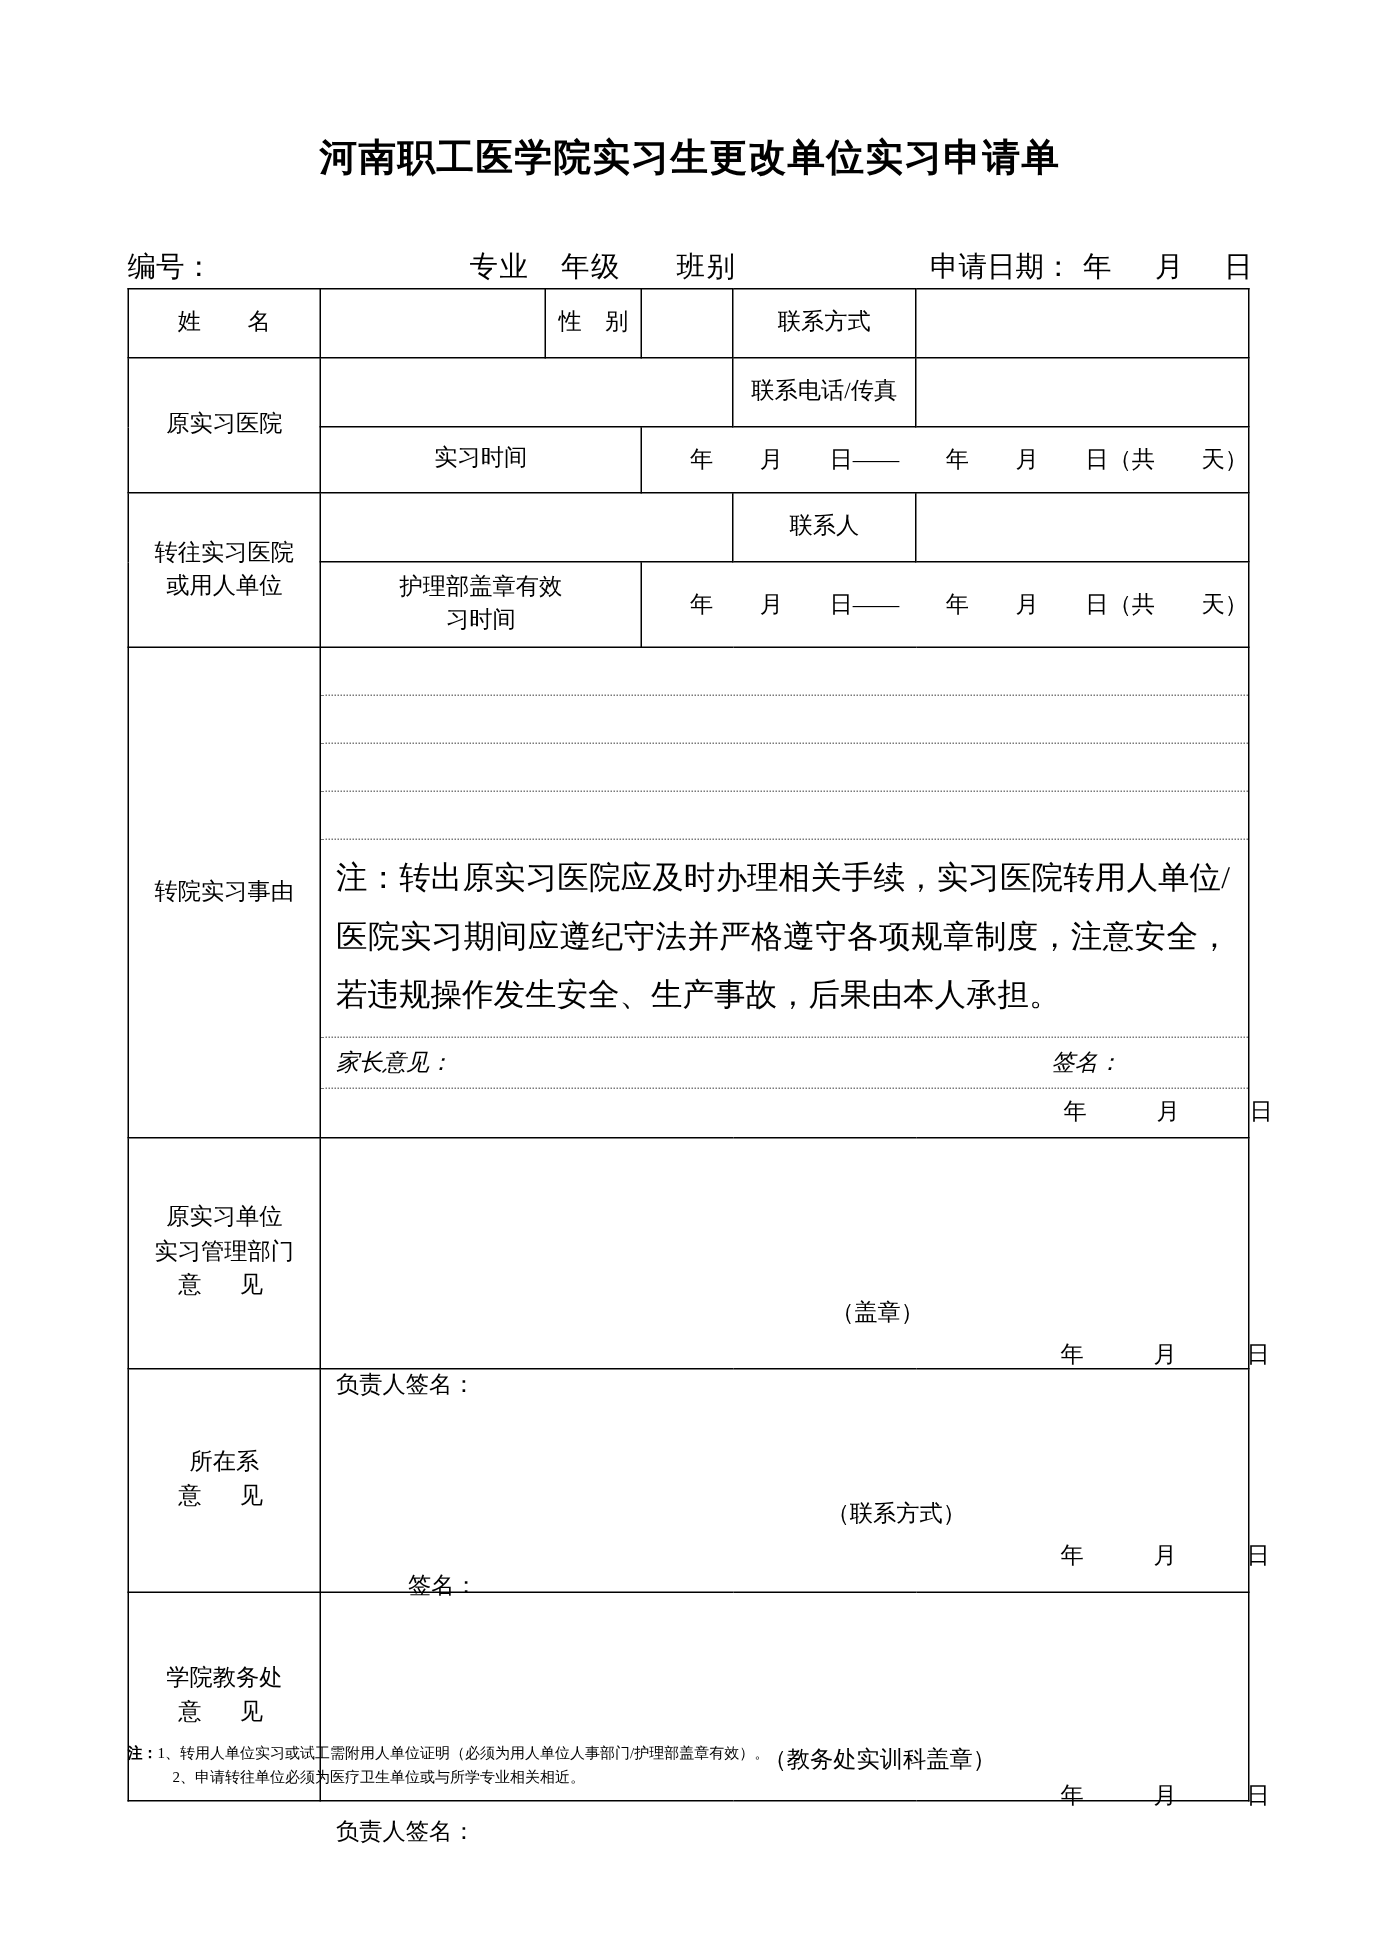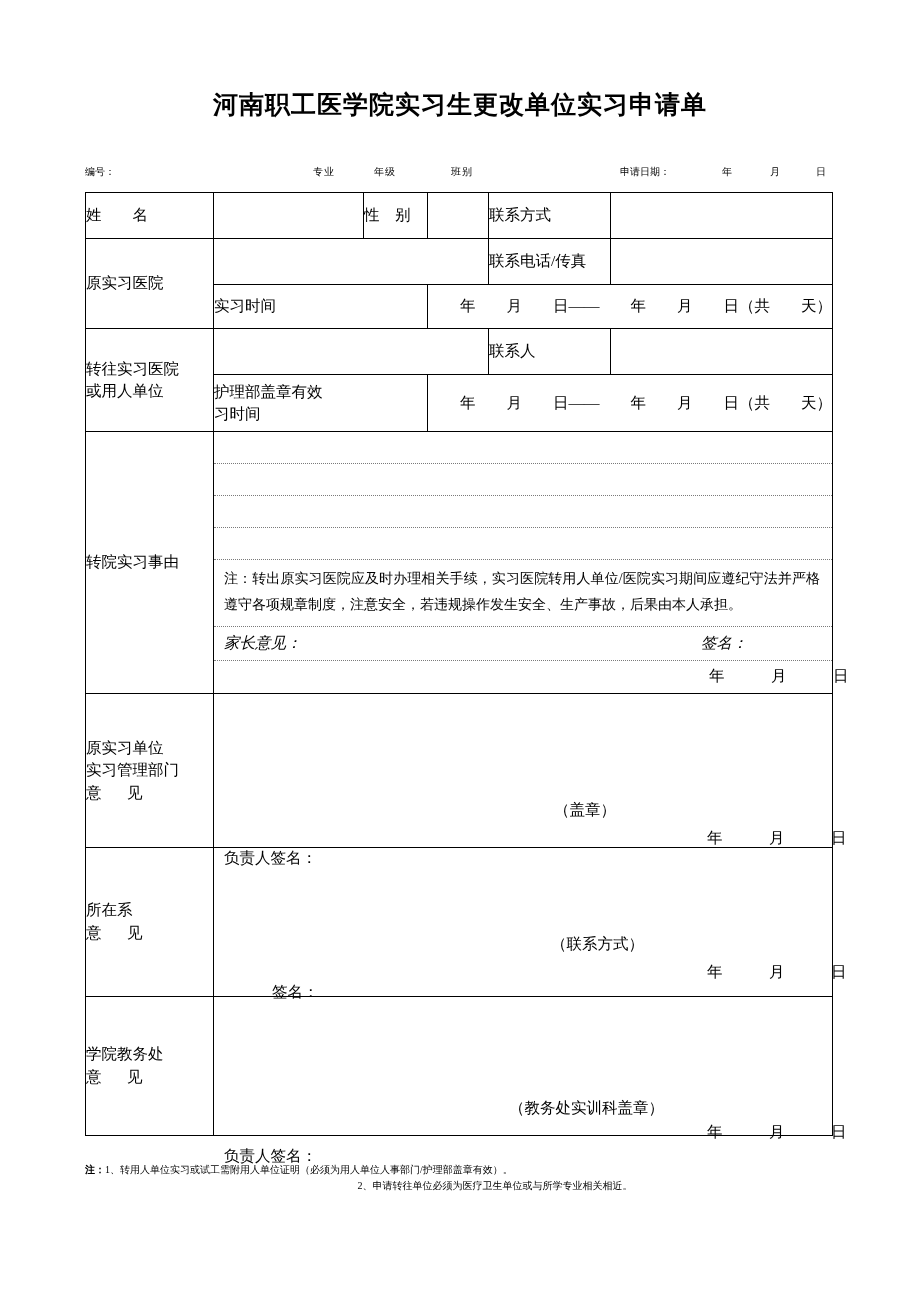--- a/index.html
+++ b/index.html
@@ -36,21 +36,21 @@
     margin-top: 16px;
   }
 
   
   .meta-line {
     position: absolute;
     top: 165px;
     left: 85px;
     width: 747px;
     height: 22px;
-    font-size: 10px;
+    font-size: 19px;
   }
   .meta-no    { position: absolute; left: 0px;   top: 0; }
   .meta-major { position: absolute; left: 228px; top: 0; letter-spacing: 1px;}
   .meta-grade { position: absolute; left: 289px; top: 0; letter-spacing: 1px; text-align: right;}
   .meta-class { position: absolute; left: 366px; top: 0; letter-spacing: 1px;}
   .meta-date-label { position: absolute; left: 535px; top: 0; }
   .meta-y { position: absolute; left: 637px; top: 0; }
   .meta-m { position: absolute; left: 685px; top: 0; }
   .meta-d { position: absolute; left: 731px; top: 0; }
 
@@ -64,21 +64,21 @@
     table-layout: fixed;
     font-size: 15.5px;
   }
   .form-table td {
     border: 1px solid #000;
     padding: 0;
     vertical-align: middle;
     position: relative;
   }
   .c-label {
-    text-align: left;
+    text-align: center;
     line-height: 1.45;
   }
   .spaced1 { letter-spacing: 5px; text-indent: 5px; }
 
   
   .daterun {
     display: block;
     text-align: right;
     white-space: pre;
   }
@@ -89,21 +89,21 @@
   }
   .rline {
     height: 32px;
     border-bottom: 1px dotted #7a7a7a;
     box-sizing: border-box;
   }
   .rline.last { border-bottom: 1px dotted #7a7a7a; }
 
   .note-para {
     padding: 6px 12px 8px 10px;
-    font-size: 14px;
+    font-size: 21px;
     line-height: 1.85;
     text-align: justify;
     border-bottom: 1px dotted #7a7a7a;
   }
   .parent-row {
     position: relative;
     height: 33px;
     border-bottom: 1px dotted #7a7a7a;
     font-style: italic;
   }
@@ -137,21 +137,21 @@
   .footer-notes {
     position: absolute;
     left: 85px;
     top: 1162px;
     width: 790px;
     font-size: 10px;
     line-height: 1.62;
   }
   .fn-head { font-weight: bold; }
   .fn-row { white-space: nowrap; }
-  .fn-indent { padding-left: 30px; text-align: center; }
+  .fn-indent { padding-left: 30px; }
 </style>
 </head>
 <body>
 
 <div class="page">
 
   <div class="doc-title">河南职工医学院实习生更改单位实习申请单</div>
 
   <div class="meta-line">
     <span class="meta-no">编号：</span>

